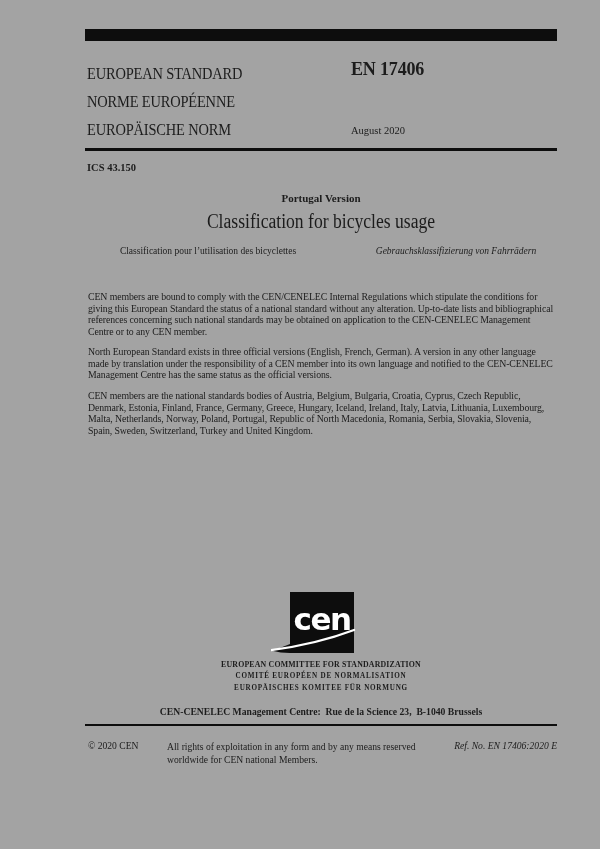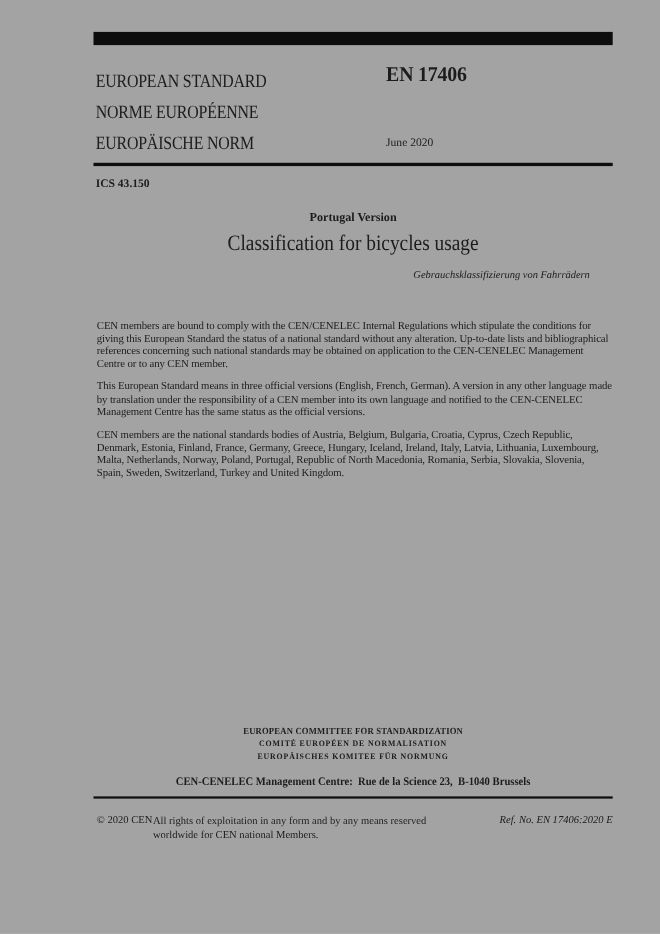--- a/index.html
+++ b/index.html
@@ -17,48 +17,57 @@
   .centerband{left:85px;width:472px;text-align:center;}
   .eng-ver{font-size:11px;font-weight:bold;}
   .doc-title{font-size:20px;transform:scaleX(.88);transform-origin:center top;white-space:nowrap;}
   .subtitle{font-size:9.5px;text-align:center;}
   .body-text{font-size:9.8px;line-height:11.5px;letter-spacing:-.1px;text-align:left;}
   .pre{white-space:pre-line;}
   .committee-1{font-size:8.5px;font-weight:bold;letter-spacing:.2px;transform:scaleX(.92);transform-origin:center top;white-space:nowrap;}
   .committee-2{font-size:7.5px;font-weight:600;letter-spacing:.8px;transform:scaleX(.95);transform-origin:center top;white-space:nowrap;}
   .mgmt{font-size:10.5px;font-weight:bold;white-space:pre;transform:scaleX(.92);transform-origin:center top;}
   .foot{font-size:9.6px;}
-  .foot-rights{line-height:13px;}
+  .foot-rights{line-height:13px;margin-left:28px;}
 </style>
 </head>
 <body>
 
 <div class="page">
 
   <div class="abs bar" style="left:85px;top:29px;width:472px;height:12px;"></div>
 
   <div class="abs head-line" style="left:87px;top:64px;">EUROPEAN STANDARD</div>
   <div class="abs head-line" style="left:87px;top:92px;">NORME EUROPÉENNE</div>
   <div class="abs head-line" style="left:87px;top:120px;">EUROPÄISCHE NORM</div>
 
   <div class="abs en-num" style="left:351px;top:58px;">EN 17406</div>
-  <div class="abs date" style="left:351px;top:125px;">June 2020</div>
+  <div class="abs date" style="left:351px;top:125px;">August 2020</div>
 
   <div class="abs bar" style="left:85px;top:148px;width:472px;height:2.5px;"></div>
 
   <div class="abs ics" style="left:87px;top:162px;font-weight:bold;">ICS 43.150</div>
 
   <div class="abs centerband eng-ver" style="top:192px;">Portugal Version</div>
   <div class="abs centerband doc-title" style="top:210px;">Classification for bicycles usage</div>
+  <div class="abs subtitle" style="left:88px;top:246px;width:240px;">Classification pour l’utilisation des bicyclettes</div>
   <div class="abs subtitle" style="left:355px;top:246px;width:202px;font-style:italic;">Gebrauchsklassifizierung von Fahrrädern</div>
 
   <div class="abs body-text" style="left:88px;top:291px;width:469px;">CEN members are bound to comply with the CEN/CENELEC Internal Regulations which stipulate the conditions for giving this European Standard the status of a national standard without any alteration. Up-to-date lists and bibliographical references concerning such national standards may be obtained on application to the CEN-CENELEC Management Centre or to any CEN member.</div>
-  <div class="abs body-text" style="left:88px;top:346px;width:469px;">This European Standard means in three official versions (English, French, German). A version in any other language made by translation under the responsibility of a CEN member into its own language and notified to the CEN-CENELEC Management Centre has the same status as the official versions.</div>
+  <div class="abs body-text" style="left:88px;top:346px;width:469px;">North European Standard exists in three official versions (English, French, German). A version in any other language made by translation under the responsibility of a CEN member into its own language and notified to the CEN-CENELEC Management Centre has the same status as the official versions.</div>
   <div class="abs body-text" style="left:88px;top:390px;width:469px;">CEN members are the national standards bodies of Austria, Belgium, Bulgaria, Croatia, Cyprus, Czech Republic, Denmark, Estonia, Finland, France, Germany, Greece, Hungary, Iceland, Ireland, Italy, Latvia, Lithuania, Luxembourg, Malta, Netherlands, Norway, Poland, Portugal, Republic of North Macedonia, Romania, Serbia, Slovakia, Slovenia, Spain, Sweden, Switzerland, Turkey and United Kingdom.</div>
 
+  <div class="abs" style="left:271px;top:592px;width:85px;height:64px;">
+    <svg width="85" height="64" viewBox="0 0 85 64">
+      <rect x="19" y="0" width="64" height="61" fill="#0d0d0d"></rect>
+      <path d="M 19 52 Q 8 56.5 0 58.5 Q 10 61 19 61 Z" fill="#0d0d0d"></path>
+      <text x="51" y="38" text-anchor="middle" font-family="DejaVu Sans, sans-serif" font-weight="bold" font-size="31" letter-spacing="-1.5" fill="#ffffff">cen</text>
+      <path d="M 83 38 Q 46 52 0 58.2" stroke="#ffffff" stroke-width="2.3" fill="none" stroke-linecap="round"></path>
+    </svg>
+  </div>
 
   <div class="abs centerband committee-1" style="top:659px;">EUROPEAN COMMITTEE FOR STANDARDIZATION</div>
   <div class="abs centerband committee-2" style="top:671px;">COMITÉ EUROPÉEN DE NORMALISATION</div>
   <div class="abs centerband committee-2" style="top:682.5px;">EUROPÄISCHES KOMITEE FÜR NORMUNG</div>
 
   <div class="abs centerband mgmt" style="top:706px;">CEN-CENELEC Management Centre:  Rue de la Science 23,  B-1040 Brussels</div>
   <div class="abs bar" style="left:85px;top:723.5px;width:472px;height:2.2px;"></div>
 
   <div class="abs foot" style="left:88px;top:740px;">© 2020 CEN</div>
   <div class="abs foot foot-rights pre" style="left:139px;top:740px;width:260px;">All rights of exploitation in any form and by any means reserved

